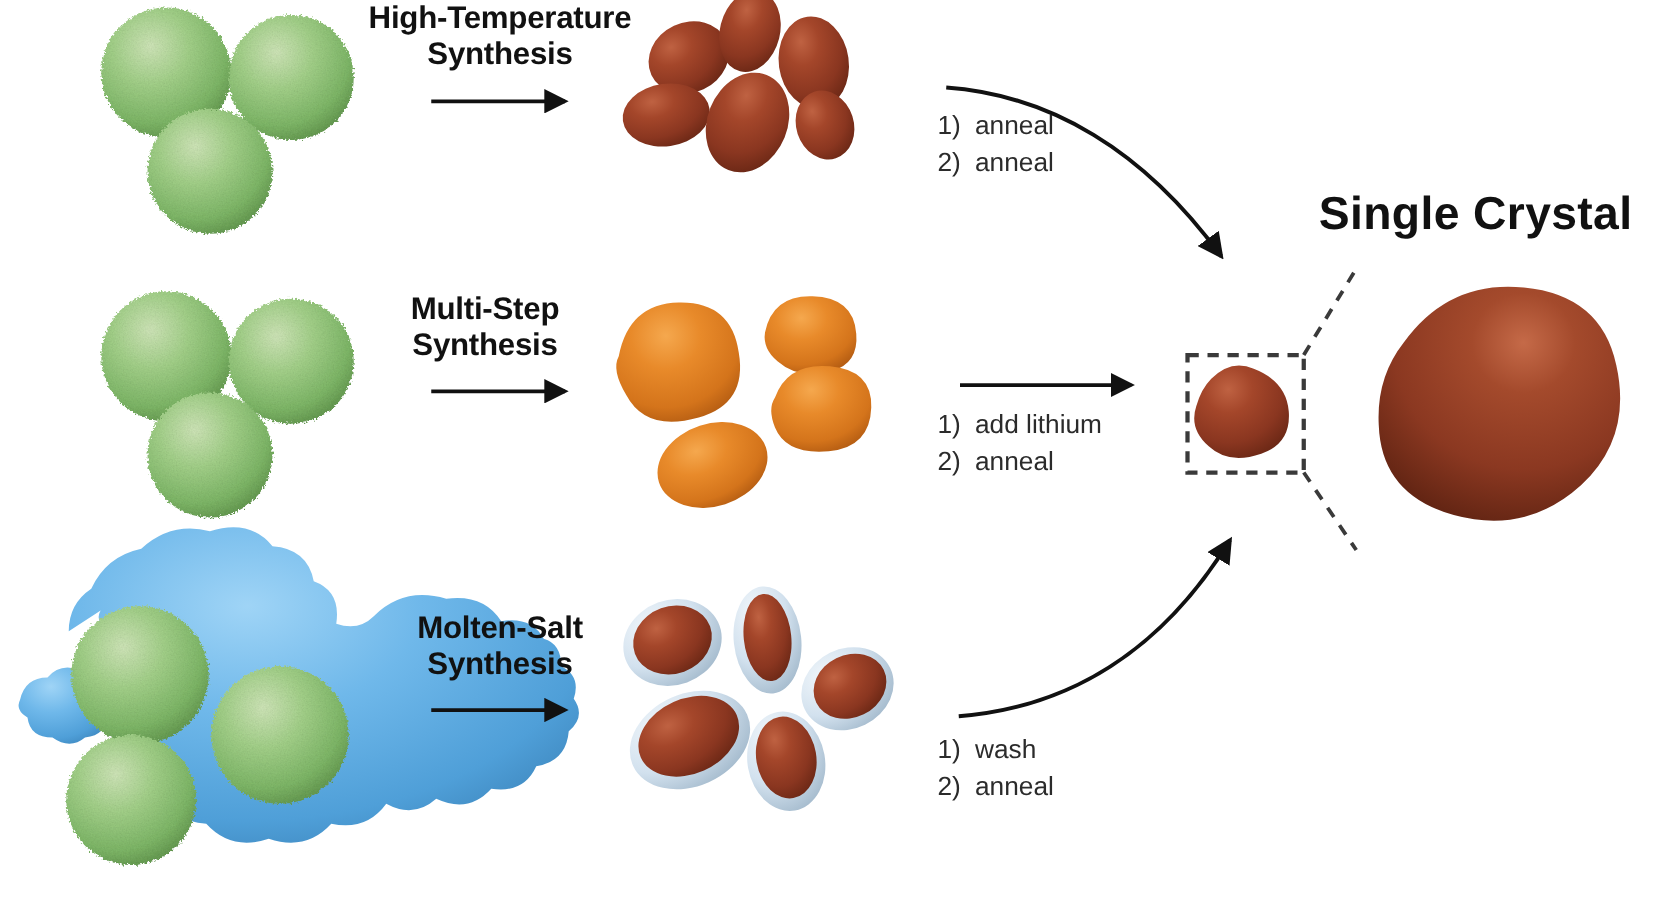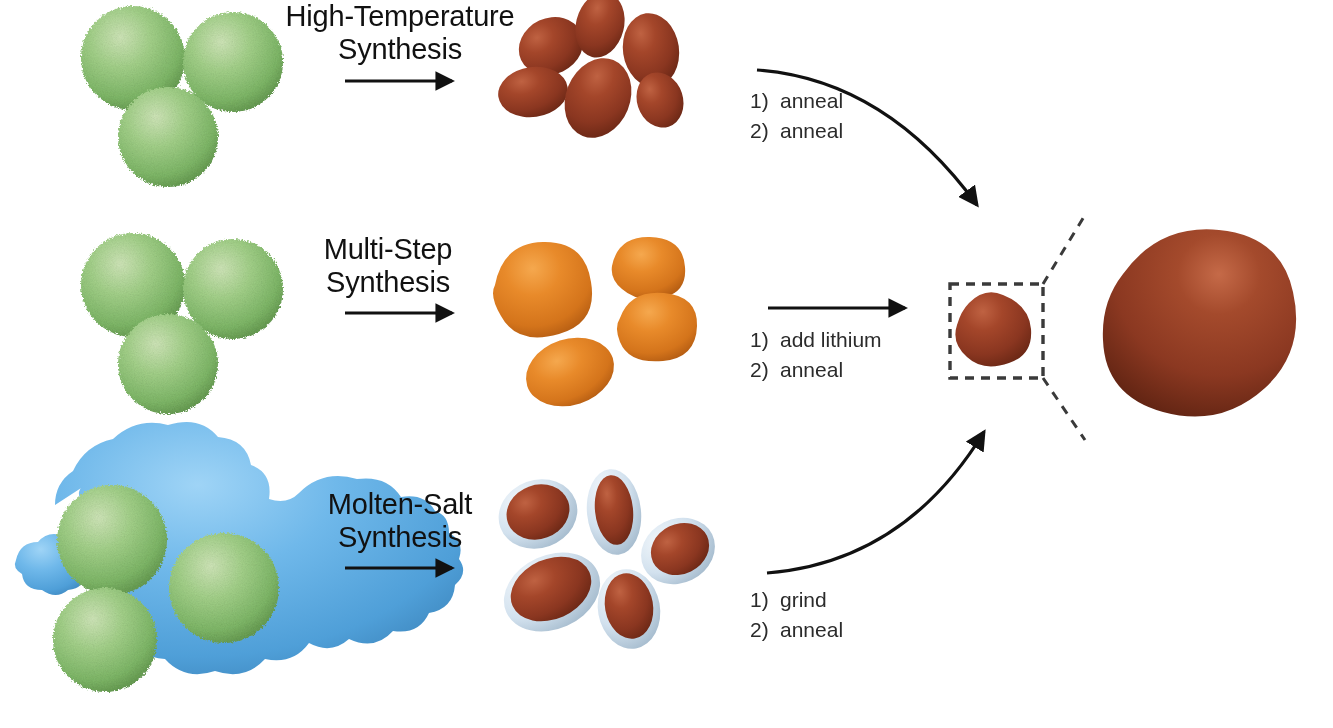--- a/index.html
+++ b/index.html
@@ -8,22 +8,22 @@
     width:1333px;height:728px;position:relative;overflow:hidden;
     font-family:"Liberation Sans", sans-serif;
     color:#1a1a1a;
   }
   #stage{position:absolute;left:0;top:0;width:1333px;height:728px;}
   .layer{position:absolute;left:0;top:0;width:1333px;height:728px;}
   svg.layer{pointer-events:none;}
 
   .route-label{
     position:absolute;
-    font-weight:normal;
-    font-size:29px;
+    font-weight:bold;
+    font-size:25px;
     line-height:1.15;
     text-align:center;
     color:#111111;
     letter-spacing:-0.2px;
     white-space:pre-line;
   }
   .steps{
     position:absolute;
     font-size:21px;
     line-height:1.45;
@@ -232,22 +232,23 @@
     </div>
     <div class="srow">
       <span class="snum">2)</span>
       <span class="stxt">anneal</span>
     </div>
   </div>
 
   <div class="steps" style="left:750px;top:585px;">
     <div class="srow">
       <span class="snum">1)</span>
-      <span class="stxt">grind</span>
+      <span class="stxt">wash</span>
     </div>
     <div class="srow">
       <span class="snum">2)</span>
       <span class="stxt">anneal</span>
     </div>
   </div>
 
+  <div class="product-title" style="left:1055px;top:150px;">Single Crystal</div>
 
 </div>
 
 </body></html>

